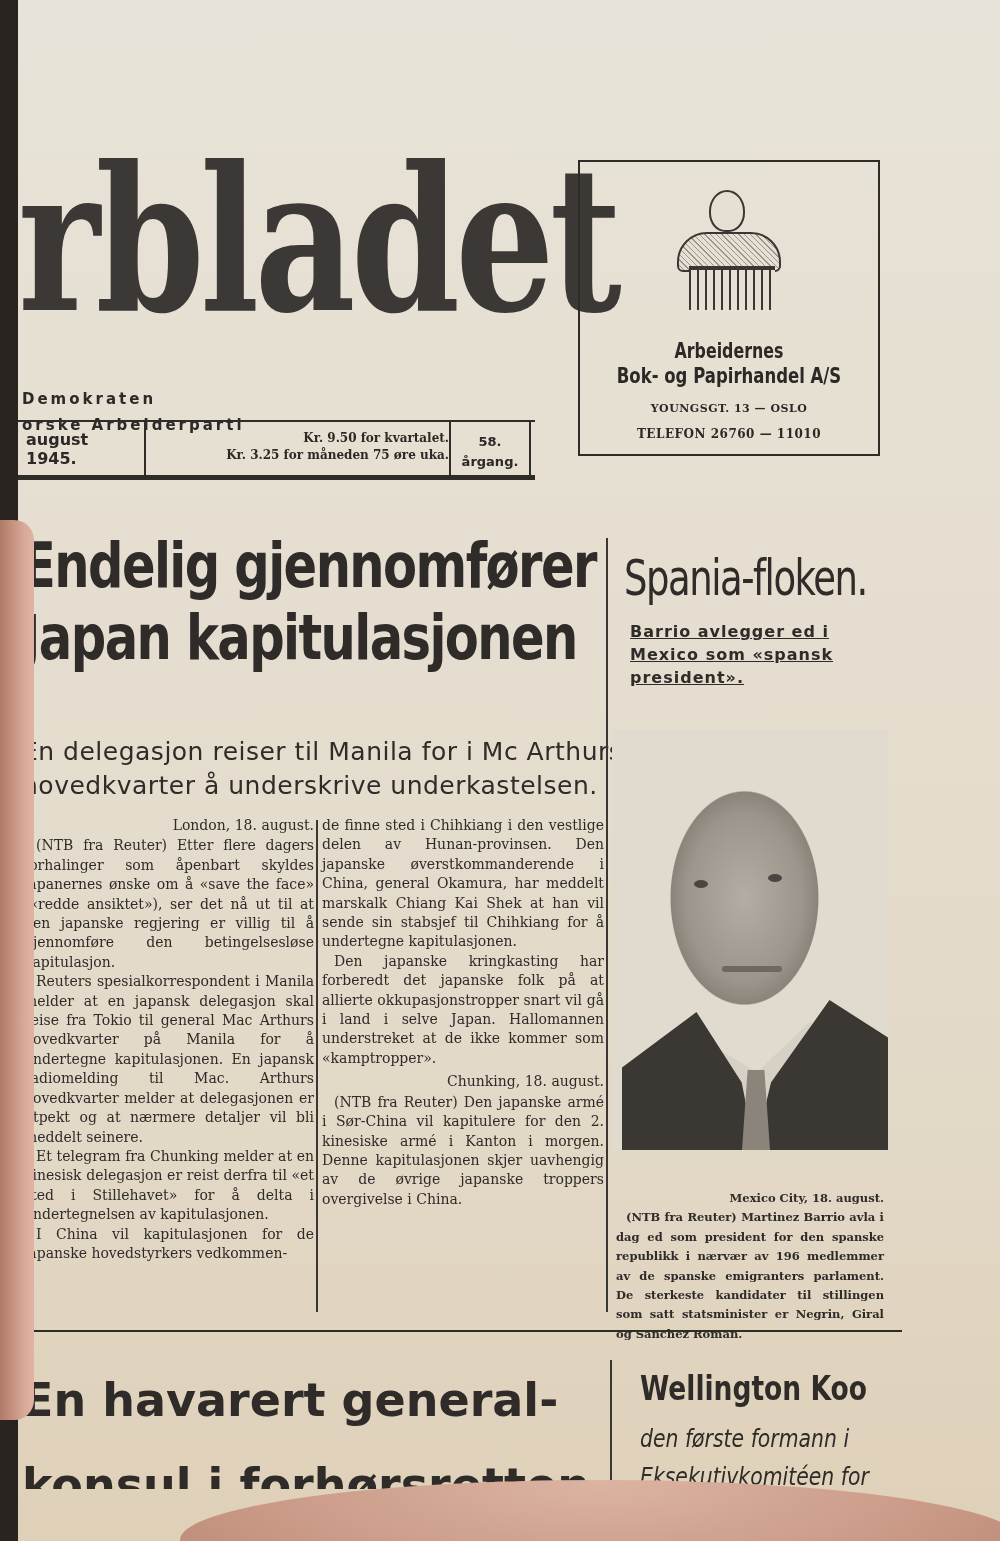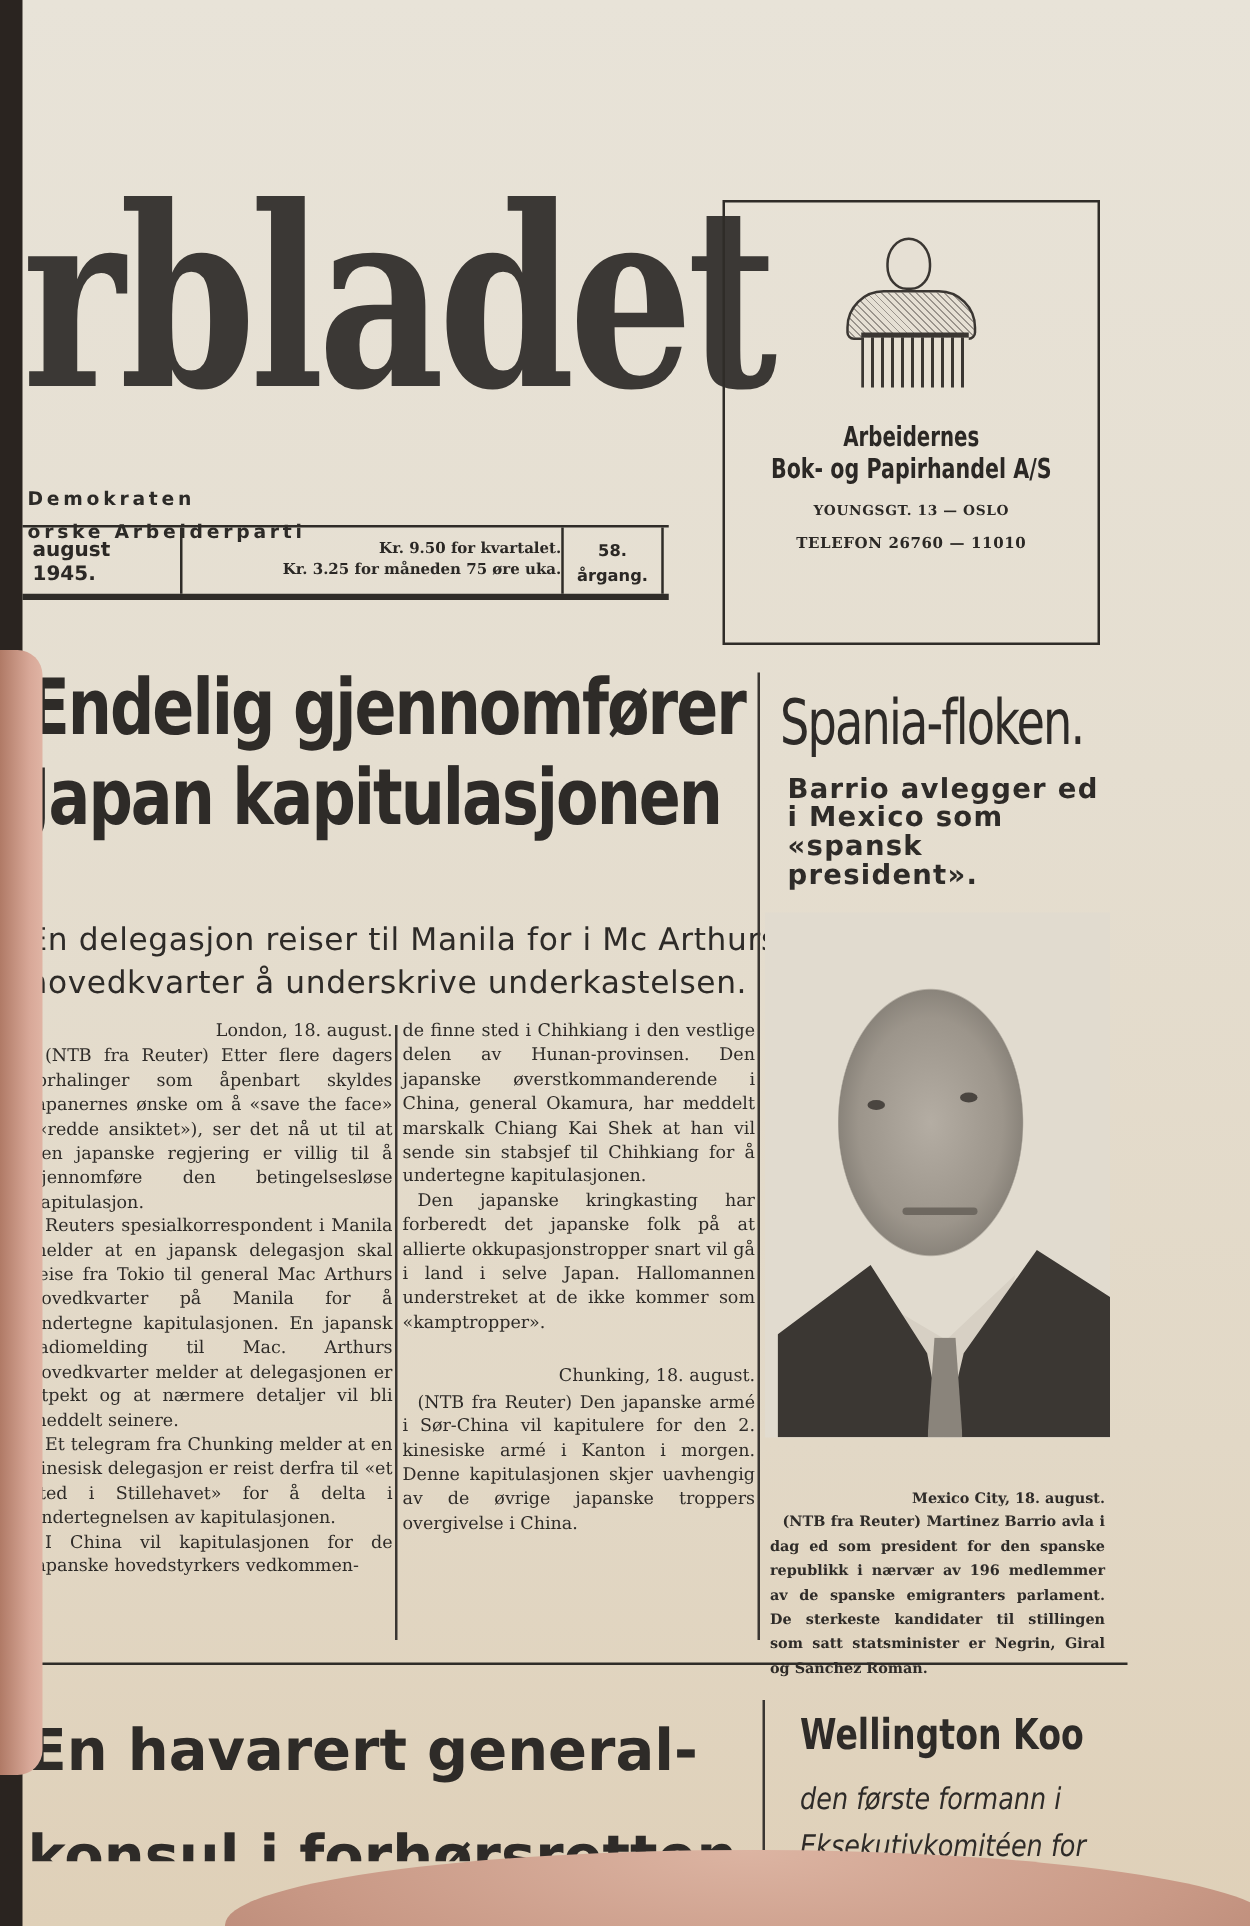--- a/index.html
+++ b/index.html
@@ -39,21 +39,21 @@
     .sub2 { top: 390px; }
     .infobar {
       position: absolute; left: 18px; top: 420px; width: 517px; height: 60px;
       border-top: 2px solid #2f2c28; border-bottom: 5px solid #2f2c28;
       display: flex;
     }
     .infobar .date { width: 128px; border-right: 2px solid #2f2c28; font-family: "DejaVu Sans", sans-serif; font-weight: bold; font-size: 16px; display: flex; align-items: center; padding-left: 8px; }
     .infobar .prices { width: 305px; border-right: 2px solid #2f2c28; font-size: 12px; font-weight: bold; text-align: right; padding-top: 8px; line-height: 17px; }
     .infobar .year { width: 80px; border-right: 2px solid #2f2c28; text-align: center; font-family: "DejaVu Sans", sans-serif; font-weight: bold; font-size: 13px; padding-top: 10px; line-height: 20px; }
     .ad {
-      position: absolute; left: 578px; top: 160px; width: 302px; height: 356px;
+      position: absolute; left: 578px; top: 160px; width: 302px; height: 296px;
       border: 2px solid #2f2c28; text-align: center;
     }
     .ad .figure { margin: 20px auto 0; width: 160px; height: 130px; position: relative; }
     .ad .head { position: absolute; left: 60px; top: 8px; width: 36px; height: 42px; border: 2px solid #3a3632; border-radius: 50% 50% 45% 45%; background: #e6e0d4; }
     .ad .body { position: absolute; left: 28px; top: 50px; width: 104px; height: 40px; border: 2px solid #3a3632; border-radius: 30px 30px 6px 6px; background: repeating-linear-gradient(45deg, #e6e0d4 0 3px, #9a948c 3px 4px); }
     .ad .books { position: absolute; left: 40px; top: 84px; width: 86px; height: 44px; background: repeating-linear-gradient(90deg, #3a3632 0 2px, #e6e0d4 2px 8px); border-top: 4px solid #3a3632; }
     .ad .name1 { font-family: "DejaVu Sans Condensed", "DejaVu Sans", sans-serif; font-weight: bold; font-size: 22px; margin-top: 26px; transform: scaleX(0.8); }
     .ad .name2 { font-family: "DejaVu Sans", sans-serif; font-weight: bold; font-size: 22px; transform: scaleX(0.75); white-space: nowrap; margin-left: -30px; margin-right: -30px; }
     .ad .addr { font-size: 11px; font-weight: bold; margin-top: 14px; letter-spacing: 0.5px; }
     .ad .tel { font-size: 12px; font-weight: bold; margin-top: 12px; letter-spacing: 0.5px; }
@@ -79,22 +79,22 @@
     .col .dateline { text-align: right; margin-bottom: 1px; text-indent: 0; }
     .col1 { left: 24px; top: 816px; width: 290px; }
     .col2 { left: 322px; top: 816px; width: 282px; }
     .side-title {
       position: absolute; left: 624px; top: 548px; font-family: "DejaVu Sans", sans-serif;
       font-size: 50px; line-height: 60px; color: #2e2b28; letter-spacing: -2px;
       transform: scaleX(0.74); transform-origin: left top; white-space: nowrap;
     }
     .side-sub {
       position: absolute; left: 630px; top: 620px; width: 250px;
-      font-family: "DejaVu Sans", sans-serif; font-weight: bold; font-size: 22px; line-height: 23px;
-      color: #2e2b28; letter-spacing: 1px;
+      font-family: "DejaVu Sans", sans-serif; font-weight: bold; font-size: 16px; line-height: 23px;
+      color: #2e2b28; letter-spacing: 1px; text-decoration: underline;
     }
     .photo {
       position: absolute; left: 612px; top: 730px; width: 276px; height: 420px;
       background: radial-gradient(ellipse 38% 36% at 48% 40%, #b4ada3 0%, #9c958b 55%, #8a847b 70%, transparent 71%),
                   linear-gradient(180deg, #e1dbcf 0%, #e1dbcf 60%, #e1dbcf 100%);
       overflow: hidden;
     }
     .photo .suit { position: absolute; left: 10px; bottom: 0; width: 266px; height: 150px; background: #3b3733; clip-path: polygon(0% 100%, 0% 45%, 28% 8%, 45% 55%, 50% 100%, 56% 55%, 78% 0%, 100% 25%, 100% 100%); }
     .photo .shirt { position: absolute; left: 90px; bottom: 0; width: 110px; height: 130px; background: #d7d0c4; clip-path: polygon(0% 15%, 50% 40%, 100% 0%, 85% 100%, 15% 100%); }
     .photo .tie { position: absolute; left: 130px; bottom: 0; width: 28px; height: 80px; background: #8a847b; clip-path: polygon(20% 0%, 80% 0%, 100% 100%, 0% 100%); }
@@ -172,21 +172,21 @@
   <p class="dateline">London, 18. august.</p>
   <p>(NTB fra Reuter) Etter flere dagers forhalinger som åpenbart skyldes japanernes ønske om å «save the face» («redde ansiktet»), ser det nå ut til at den japanske regjering er villig til å gjennomføre den betingelsesløse kapitulasjon.</p>
   <p>Reuters spesialkorrespondent i Manila melder at en japansk delegasjon skal reise fra Tokio til general Mac Arthurs hovedkvarter på Manila for å undertegne kapitulasjonen. En japansk radiomelding til Mac. Arthurs hovedkvarter melder at delegasjonen er utpekt og at nærmere detaljer vil bli meddelt seinere.</p>
   <p>Et telegram fra Chunking melder at en kinesisk delegasjon er reist derfra til «et sted i Stillehavet» for å delta i undertegnelsen av kapitulasjonen.</p>
   <p>I China vil kapitulasjonen for de japanske hovedstyrkers vedkommen-</p>
 </div>
 
 <div class="col col2">
   <p style="text-indent:0">de finne sted i Chihkiang i den vestlige delen av Hunan-provinsen. Den japanske øverstkommanderende i China, general Okamura, har meddelt marskalk Chiang Kai Shek at han vil sende sin stabsjef til Chihkiang for å undertegne kapitulasjonen.</p>
   <p>Den japanske kringkasting har forberedt det japanske folk på at allierte okkupasjonstropper snart vil gå i land i selve Japan. Hallomannen understreket at de ikke kommer som «kamptropper».</p>
-  <p class="dateline" style="margin-top:24px">Chunking, 18. august.</p>
+  <p class="dateline" style="margin-top:4px">Chunking, 18. august.</p>
   <p>(NTB fra Reuter) Den japanske armé i Sør-China vil kapitulere for den 2. kinesiske armé i Kanton i morgen. Denne kapitulasjonen skjer uavhengig av de øvrige japanske troppers overgivelse i China.</p>
 </div>
 
 <div class="side-title">Spania-floken.</div>
 <div class="side-sub">Barrio avlegger ed i Mexico som «spansk president».</div>
 
 <div class="photo">
   <div class="eye" style="left:82px; top:150px;"></div>
   <div class="eye" style="left:156px; top:144px;"></div>
   <div class="mouth"></div>

